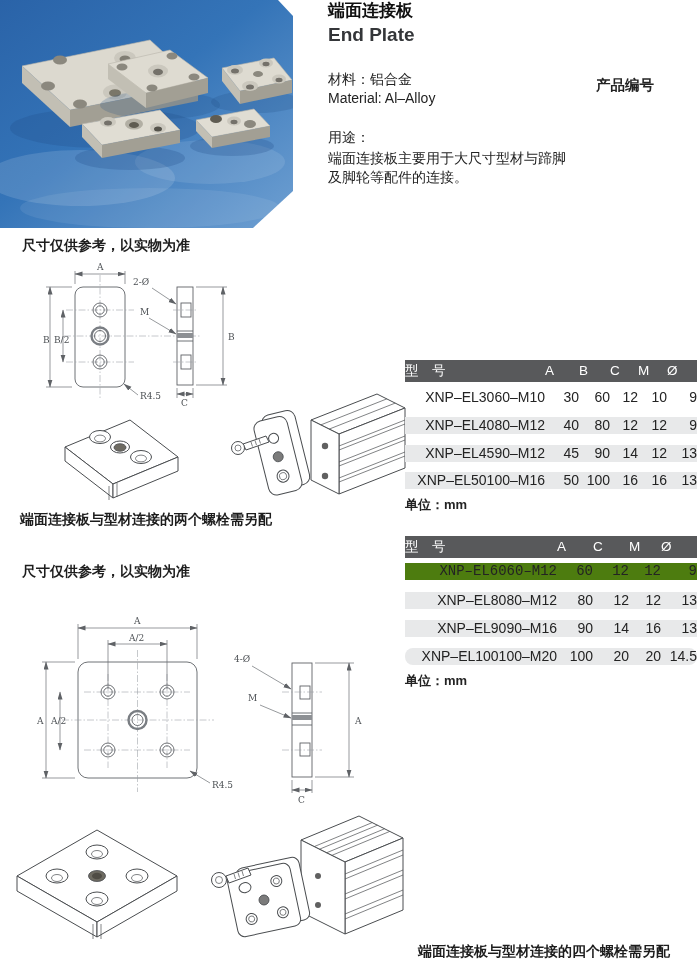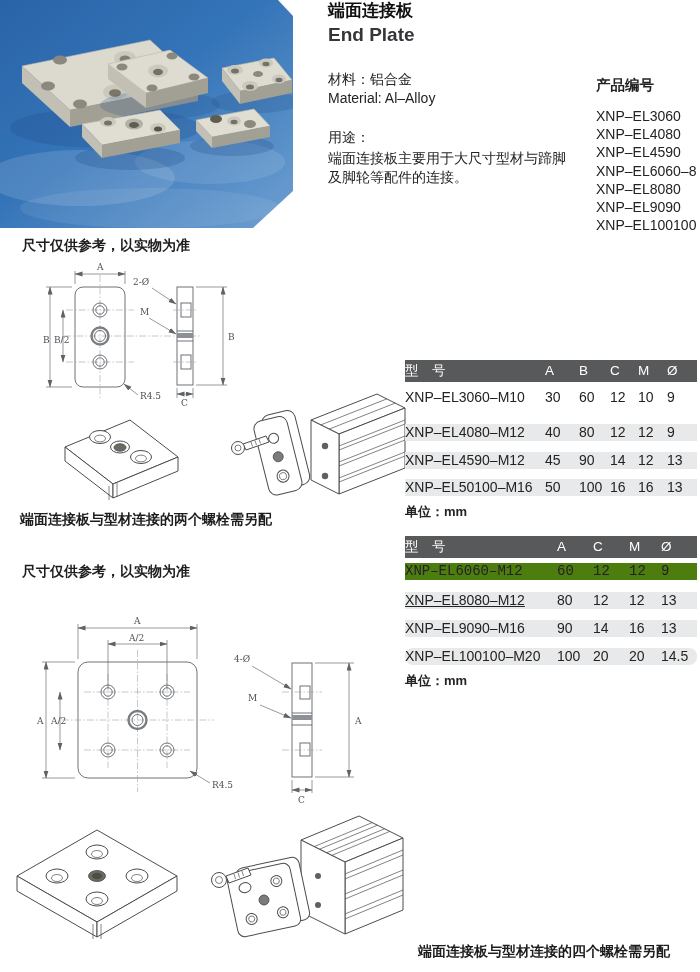--- a/index.html
+++ b/index.html
@@ -15,21 +15,21 @@
   .txt{font-size:14px;line-height:18px;color:#232323;}
   .bold{font-weight:bold;}
   .codes div{line-height:18.2px;font-size:14px;}
   
   .note,.caption{font-size:14px;font-weight:bold;color:#1d1d1d;white-space:nowrap;}
   
   .dtable{position:absolute;width:292px;}
   .thead{display:flex;height:22px;line-height:22px;color:#fff;font-size:13.5px;}
   .th{text-align:left;}
   .trow{display:flex;height:17px;line-height:17px;font-size:14px;color:#232323;}
-  .td{text-align:left;white-space:nowrap;}
+  .td{text-align:right;white-space:nowrap;}
   .unit{margin-top:7px;font-size:13px;font-weight:bold;}
   
   svg.cad{position:absolute;overflow:visible;}
   .edge{stroke:#5f6266;stroke-width:.9;fill:none;}
   .thick{stroke:#7a7e83;stroke-width:2.4;fill:none;}
   .dim,.ext{stroke:#6a6e73;stroke-width:.7;fill:none;}
   .cl{stroke:#979ca1;stroke-width:.55;stroke-dasharray:7 2 1.5 2;fill:none;}
   .lab{font-family:"DejaVu Serif","Liberation Serif",serif;font-size:9px;fill:#4c5054;}
   .iso{stroke:#4a4d50;stroke-width:1;fill:#fff;}
   .isothin{stroke:#4a4d50;stroke-width:.7;fill:none;}
@@ -121,29 +121,20 @@
         <ellipse cx="250" cy="124" rx="6" ry="4" fill="#8b887e"></ellipse>
       </g>
     </svg>
   </div>
 
   <div class="abs title-cn">端面连接板</div>
   <div class="abs title-en">End Plate</div>
   <div class="abs txt" style="left:328px;top:70px;">材料：铝合金</div>
   <div class="abs txt" style="left:328px;top:89px;">Material: Al–Alloy</div>
   <div class="abs txt bold" style="left:596px;top:76px;font-size:14.5px;">产品编号</div>
-  <div class="abs codes" style="left:596px;top:107px;" id="codes">
-      <div>XNP–EL3060</div>
-      <div>XNP–EL4080</div>
-      <div>XNP–EL4590</div>
-      <div>XNP–EL6060–8</div>
-      <div>XNP–EL8080</div>
-      <div>XNP–EL9090</div>
-      <div>XNP–EL100100</div>
-    </div>
   <div class="abs txt" style="left:328px;top:128px;">用途：</div>
   <div class="abs txt" style="left:328px;top:149px;">端面连接板主要用于大尺寸型材与蹄脚</div>
   <div class="abs txt" style="left:328px;top:168px;">及脚轮等配件的连接。</div>
 
   <div class="abs note" style="left:22px;top:237px;">尺寸仅供参考，以实物为准</div>
 
   <svg class="cad" style="left:30px;top:258px;" width="215" height="150" viewBox="0 0 215 150">
     <defs>
       <marker id="ar1" markerWidth="9" markerHeight="6" refX="7.5" refY="2.5" orient="auto-start-reverse" markerUnits="userSpaceOnUse">
         <path d="M0,0 L8,2.5 L0,5 Z" fill="#5f6266"></path>
@@ -254,21 +245,21 @@
         <div class="th" style="width: 30px;">Ø</div>
       </div>
       <div class="trow" style="margin-top: 7px;">
         <div class="td" style="width: 140px;">XNP–EL3060–M10</div>
         <div class="td" style="width: 34px;">30</div>
         <div class="td" style="width: 31px;">60</div>
         <div class="td" style="width: 28px;">12</div>
         <div class="td" style="width: 29px;">10</div>
         <div class="td" style="width: 30px;">9</div>
       </div>
-      <div class="trow" style="margin-top: 18px; background: rgb(232, 233, 234);">
+      <div class="trow" style="margin-top: 11px; background: rgb(232, 233, 234);">
         <div class="td" style="width: 140px;">XNP–EL4080–M12</div>
         <div class="td" style="width: 34px;">40</div>
         <div class="td" style="width: 31px;">80</div>
         <div class="td" style="width: 28px;">12</div>
         <div class="td" style="width: 29px;">12</div>
         <div class="td" style="width: 30px;">9</div>
       </div>
       <div class="trow" style="margin-top: 11px; background: rgb(232, 233, 234);">
         <div class="td" style="width: 140px;">XNP–EL4590–M12</div>
         <div class="td" style="width: 34px;">45</div>
@@ -361,21 +352,21 @@
         <div class="th" style="width: 36px;">Ø</div>
       </div>
       <div class="trow" style="margin-top: 5px; background: #4d7c0f; font-family: Liberation Mono, monospace;">
         <div class="td" style="width: 152px;">XNP–EL6060–M12</div>
         <div class="td" style="width: 36px;">60</div>
         <div class="td" style="width: 36px;">12</div>
         <div class="td" style="width: 32px;">12</div>
         <div class="td" style="width: 36px;">9</div>
       </div>
       <div class="trow" style="margin-top: 12px; background: rgb(232, 233, 234);">
-        <div class="td" style="width: 152px; text-decoration: underline;">XNP–EL8080–M12</div>
+        <div class="td" style="width: 152px;">XNP–EL8080–M12</div>
         <div class="td" style="width: 36px;">80</div>
         <div class="td" style="width: 36px;">12</div>
         <div class="td" style="width: 32px;">12</div>
         <div class="td" style="width: 36px;">13</div>
       </div>
       <div class="trow" style="margin-top: 11px; background: rgb(232, 233, 234);">
         <div class="td" style="width: 152px;">XNP–EL9090–M16</div>
         <div class="td" style="width: 36px;">90</div>
         <div class="td" style="width: 36px;">14</div>
         <div class="td" style="width: 32px;">16</div>

